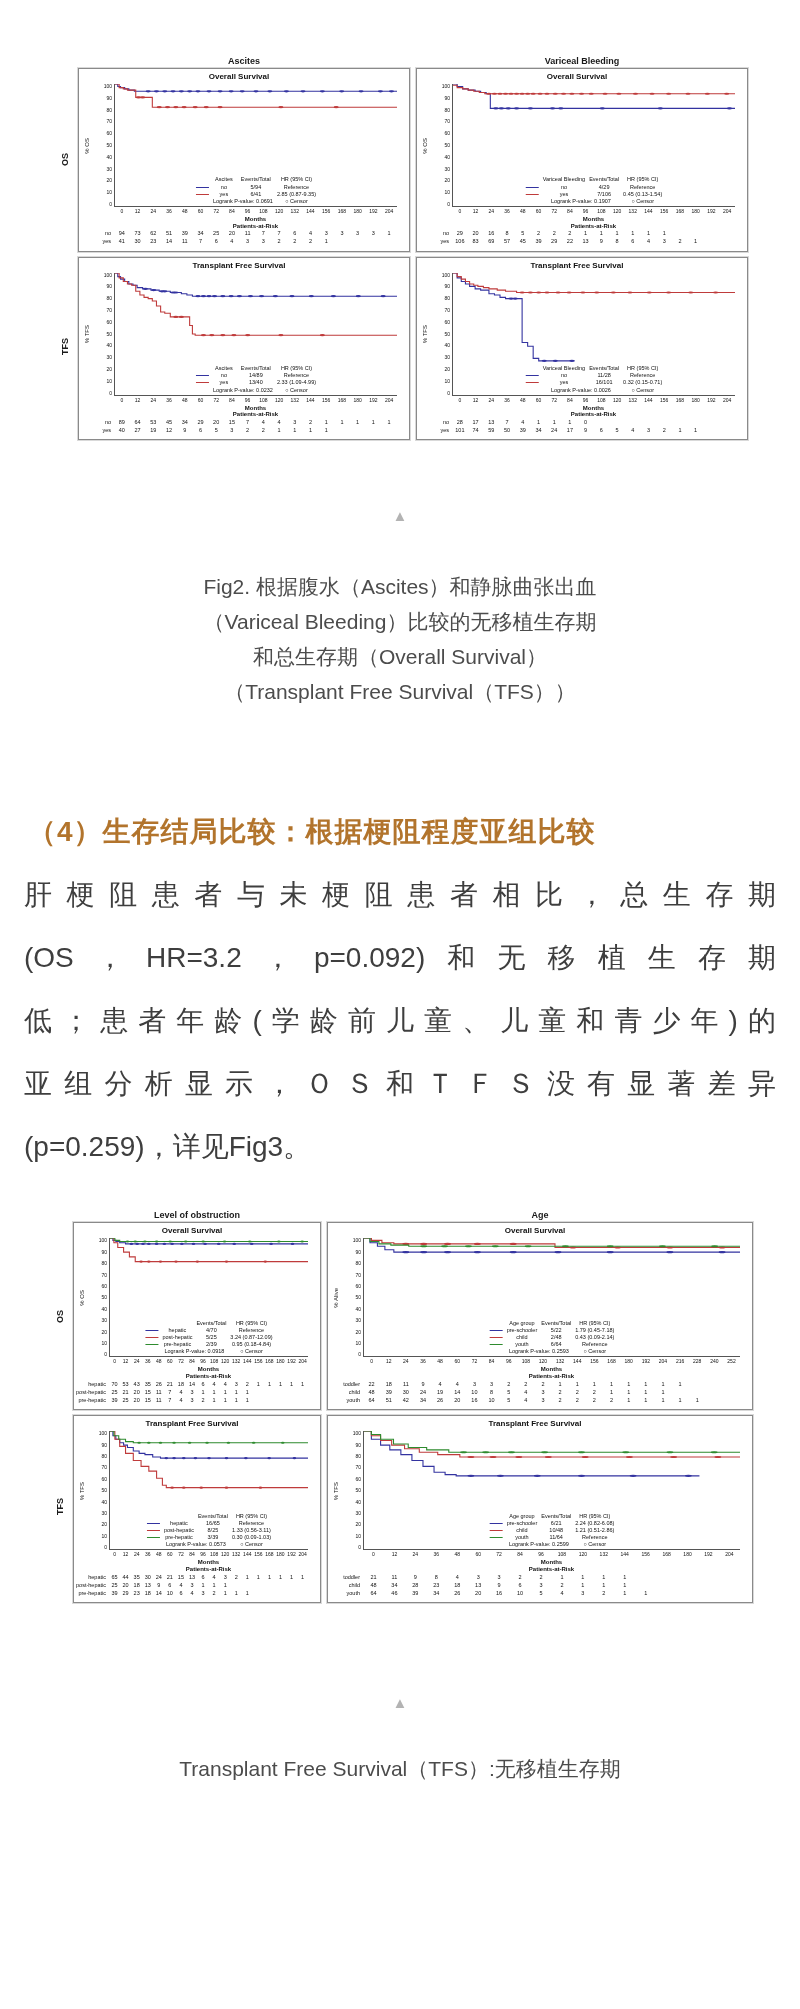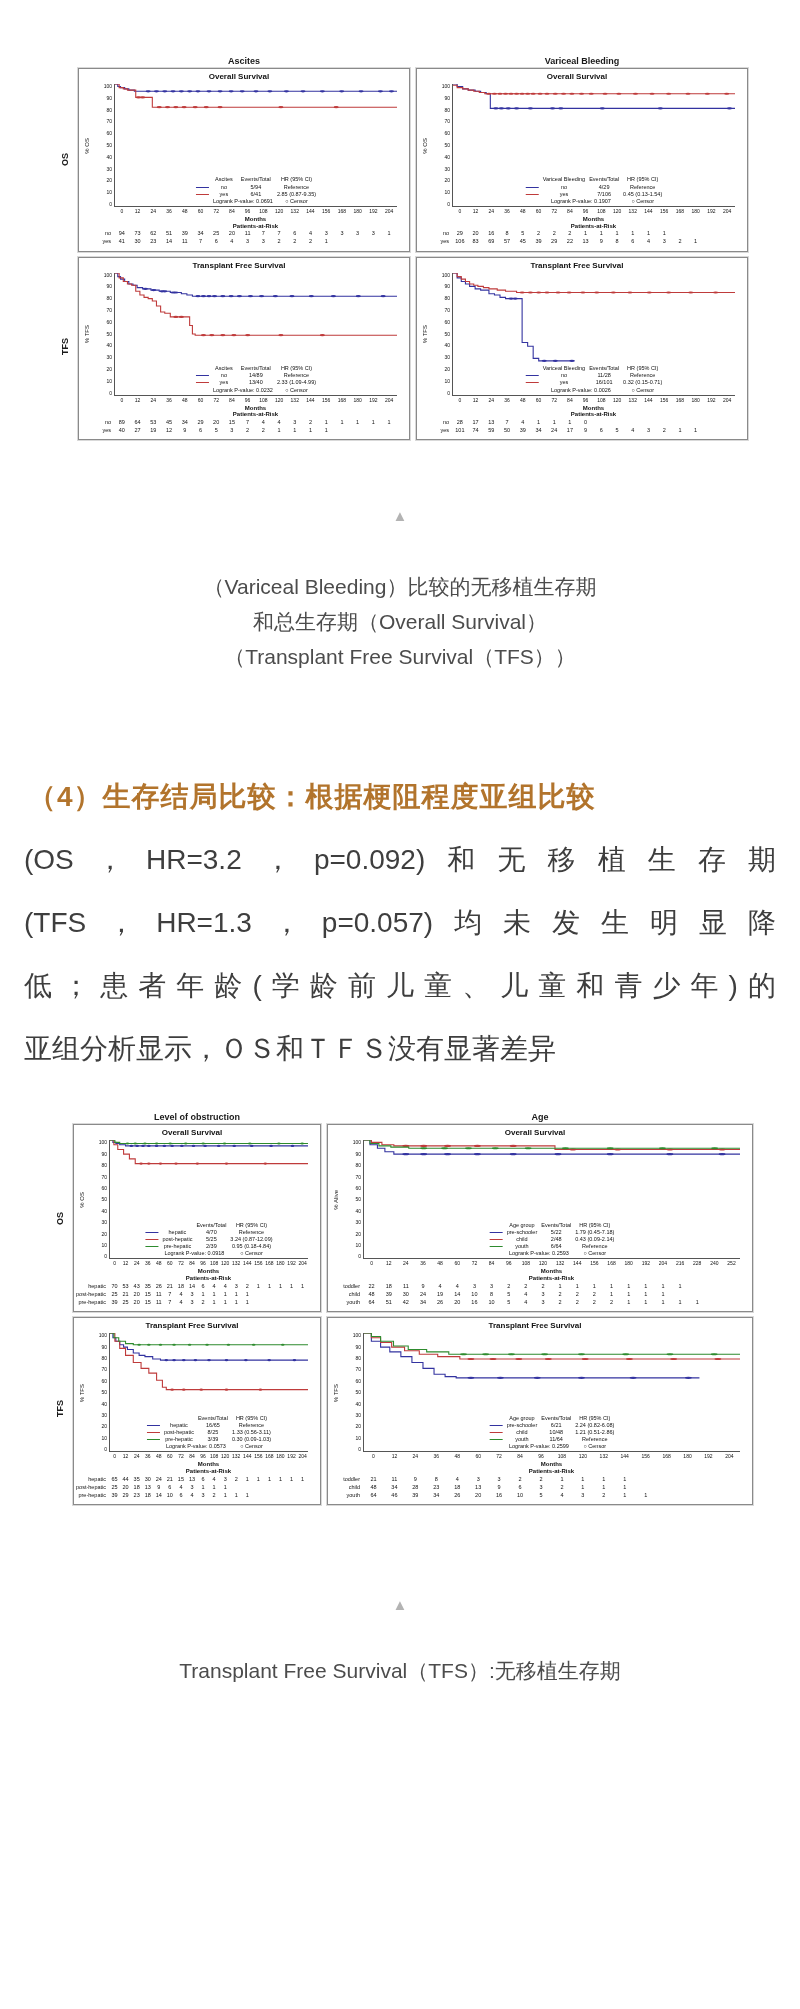--- a/index.html
+++ b/index.html
@@ -588,32 +588,34 @@
           <span></span>
           <span></span>
         </div>
       </div>
   </div>
 </div>
 
 <div class="collapse">▲</div>
 
 <div class="caption">
+  <div>Fig2. 根据腹水（Ascites）和静脉曲张出血</div>
   <div>（Variceal Bleeding）比较的无移植生存期</div>
   <div>和总生存期（Overall Survival）</div>
   <div>（Transplant Free Survival（TFS））</div>
 </div>
 
 <div class="heading">（4）生存结局比较：根据梗阻程度亚组比较</div>
 
 <div class="para">
+  <div class="pline">肝梗阻患者与未梗阻患者相比，总生存期</div>
   <div class="pline">(OS，HR=3.2，p=0.092)和无移植生存期</div>
-  <div class="pline">(TFS，HR=1.3，p=0.057)均未发生明显降</div>
   <div class="pline">低；患者年龄(学龄前儿童、儿童和青少年)的</div>
   <div class="pline">亚组分析显示，ＯＳ和ＴＦＳ没有显著差异</div>
+  <div class="pline">(p=0.259)，详见Fig3。</div>
 </div>
 
 <div class="figwrap fig3" style="padding-top:20px">
   <div class="figgrid">
     <div class="coltitle ct1">Level of obstruction</div>
     <div class="coltitle ct2">Age</div>
     <div class="rowlab rl1">OS</div>
     <div class="rowlab rl2">TFS</div>
     <div class="pa kmp">
         <div class="kmtitle">Overall Survival</div>

